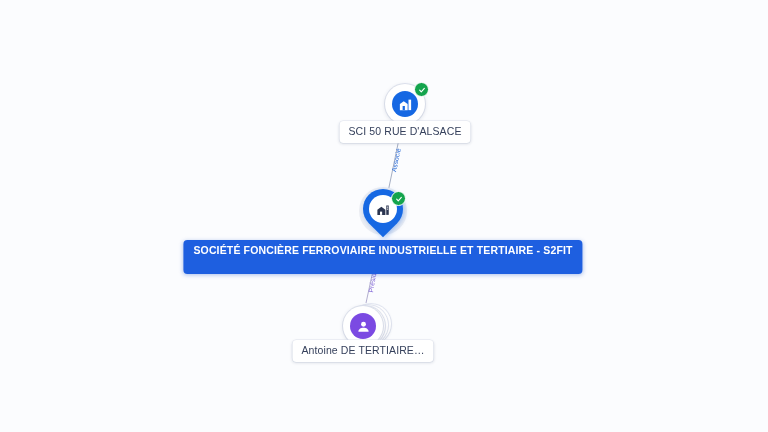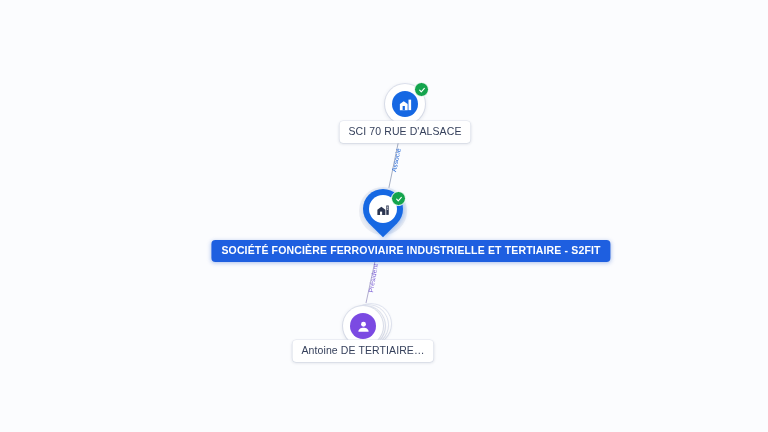--- a/index.html
+++ b/index.html
@@ -149,24 +149,23 @@
     font-size: 10.5px;
     padding: 5px 9px 6px 9px;
     box-shadow: 0 1px 3px rgba(30,45,90,0.15), 0 0 0 0.6px rgba(226,231,241,0.9);
     letter-spacing: 0.1px;
   }
   .node-label.selected {
     background: #1e5fe0;
     color: #ffffff;
     font-size: 10.5px;
     font-weight: 700;
-    padding: 5px 10px 6px 10px;
+    padding: 5px 10px 18px 10px;
     letter-spacing: 0.15px;
     box-shadow: 0 1px 4px rgba(22,80,200,0.35);
-    margin-left: 28px;
   }
 
   
   .edge-label {
     position: absolute;
     font-size: 6.5px;
     letter-spacing: 0.2px;
     white-space: nowrap;
     transform-origin: center center;
   }
@@ -213,21 +212,21 @@
           <rect x="16.8" y="4.2" width="4.2" height="16.8" fill="#ffffff"></rect>
         </svg>
       </div>
       <div class="check-badge badge-circle">
         <svg width="8" height="8" viewBox="0 0 24 24" aria-hidden="true">
           <path d="M5 12.6 L9.8 17.4 L19 7.4" stroke="#ffffff" stroke-width="3.4" fill="none" stroke-linecap="round" stroke-linejoin="round"></path>
         </svg>
       </div>
     </div>
 
-    <div class="node-label plain" style="left:0px; top:17px;">SCI 70 RUE D'ALSACE</div>
+    <div class="node-label plain" style="left:0px; top:17px;">SCI 50 RUE D'ALSACE</div>
   </div>
 
   <div class="node" style="left:383px; top:211px;">
 
     <div class="pin-halo"></div>
 
     <div class="pin-wrap">
       <div class="pin-shape"></div>
       <div class="pin-inner">
         <svg width="15" height="15" viewBox="0 0 24 24" aria-hidden="true">

